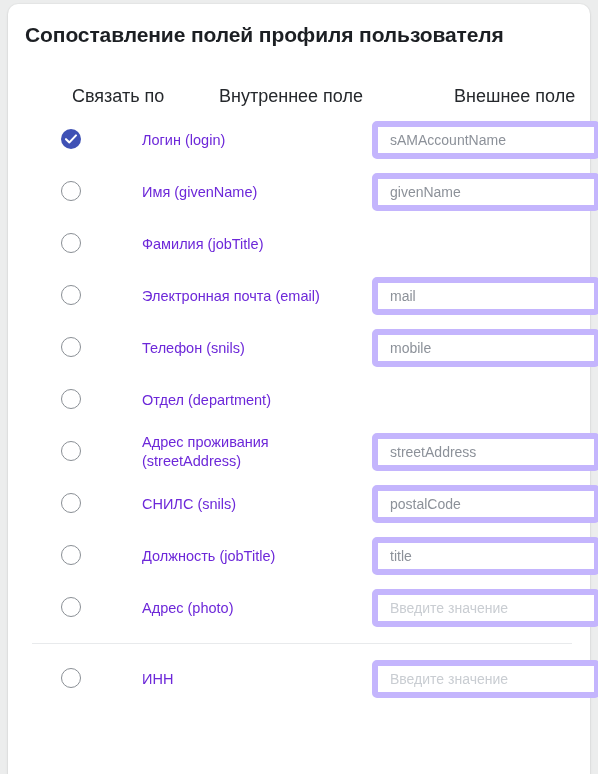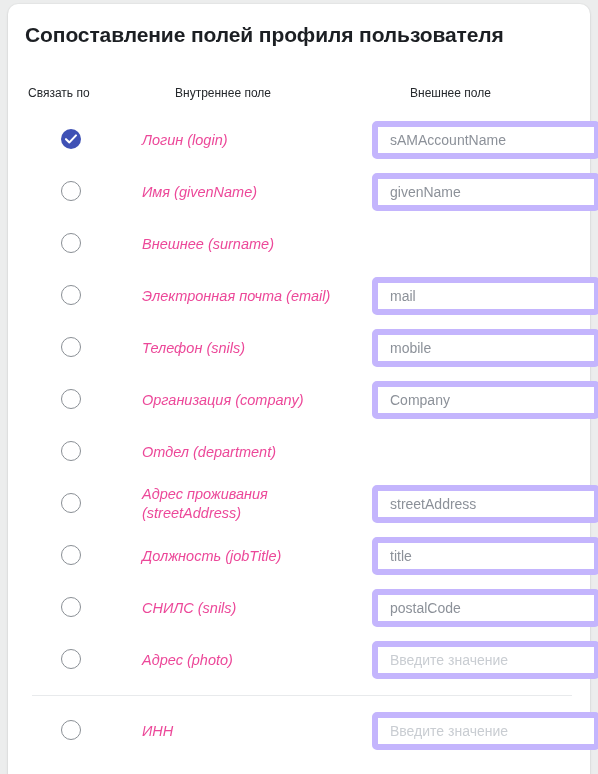--- a/index.html
+++ b/index.html
@@ -42,23 +42,24 @@
 
   .headers {
     position: absolute;
     left: 0;
     top: 82px;
     width: 100%;
     height: 22px;
   }
   .hdr {
     position: absolute;
-    font-size: 12px;
+    font-size: 18px;
     color: #25282c;
     white-space: nowrap;
+    margin-left: 44px;
   }
   .hdr-link   { left: 20px; }
   .hdr-inner  { left: 167px; }
   .hdr-outer  { left: 402px; }
 
   .rows {
     position: absolute;
     left: 0;
     top: 110px;
     width: 100%;
@@ -102,24 +103,23 @@
     height: 14px;
   }
 
   
   .field-label {
     position: absolute;
     left: 134px;
     top: 50%;
     transform: translateY(-50%);
     font-size: 14.5px;
-    color: #ec4899;
+    color: #6d28d9;
     line-height: 19px;
     width: 215px;
-    font-style: italic;
   }
 
   
   .ext-input {
     position: absolute;
     left: 364px;
     top: 50%;
     transform: translateY(-50%);
     width: 228px;
     height: 38px;
@@ -174,74 +174,67 @@
         <div class="radio-cell">
           <div class="radio"></div>
         </div>
         <div class="field-label">Имя (givenName)</div>
         <input class="ext-input" type="text" placeholder="Введите значение" value="givenName" style="">
       </div>
       <div class="row">
         <div class="radio-cell">
           <div class="radio"></div>
         </div>
-        <div class="field-label">Внешнее (surname)</div>
+        <div class="field-label">Фамилия (jobTitle)</div>
       </div>
       <div class="row">
         <div class="radio-cell">
           <div class="radio"></div>
         </div>
         <div class="field-label">Электронная почта (email)</div>
         <input class="ext-input" type="text" placeholder="Введите значение" value="mail" style="">
       </div>
       <div class="row">
         <div class="radio-cell">
           <div class="radio"></div>
         </div>
         <div class="field-label">Телефон (snils)</div>
         <input class="ext-input" type="text" placeholder="Введите значение" value="mobile" style="">
       </div>
       <div class="row">
         <div class="radio-cell">
           <div class="radio"></div>
         </div>
-        <div class="field-label">Организация (company)</div>
-        <input class="ext-input" type="text" placeholder="Введите значение" value="Company" style="">
-      </div>
-      <div class="row">
-        <div class="radio-cell">
-          <div class="radio"></div>
-        </div>
         <div class="field-label">Отдел (department)</div>
       </div>
       <div class="row">
         <div class="radio-cell">
           <div class="radio"></div>
         </div>
         <div class="field-label">Адрес проживания (streetAddress)</div>
         <input class="ext-input" type="text" placeholder="Введите значение" value="streetAddress" style="">
       </div>
       <div class="row">
         <div class="radio-cell">
           <div class="radio"></div>
         </div>
+        <div class="field-label">СНИЛС (snils)</div>
+        <input class="ext-input" type="text" placeholder="Введите значение" value="postalCode" style="">
+      </div>
+      <div class="row">
+        <div class="radio-cell">
+          <div class="radio"></div>
+        </div>
         <div class="field-label">Должность (jobTitle)</div>
         <input class="ext-input" type="text" placeholder="Введите значение" value="title" style="">
       </div>
       <div class="row">
         <div class="radio-cell">
           <div class="radio"></div>
         </div>
-        <div class="field-label">СНИЛС (snils)</div>
-        <input class="ext-input" type="text" placeholder="Введите значение" value="postalCode" style="">
-      </div>
-      <div class="row">
-        <div class="radio-cell">
-          <div class="radio"></div>
-        </div>
         <div class="field-label">Адрес (photo)</div>
         <input class="ext-input" type="text" placeholder="Введите значение" style="">
       </div>
       <div class="divider"></div>
       <div class="row">
         <div class="radio-cell">
           <div class="radio"></div>
         </div>
         <div class="field-label">ИНН</div>
         <input class="ext-input" type="text" placeholder="Введите значение" style="">

